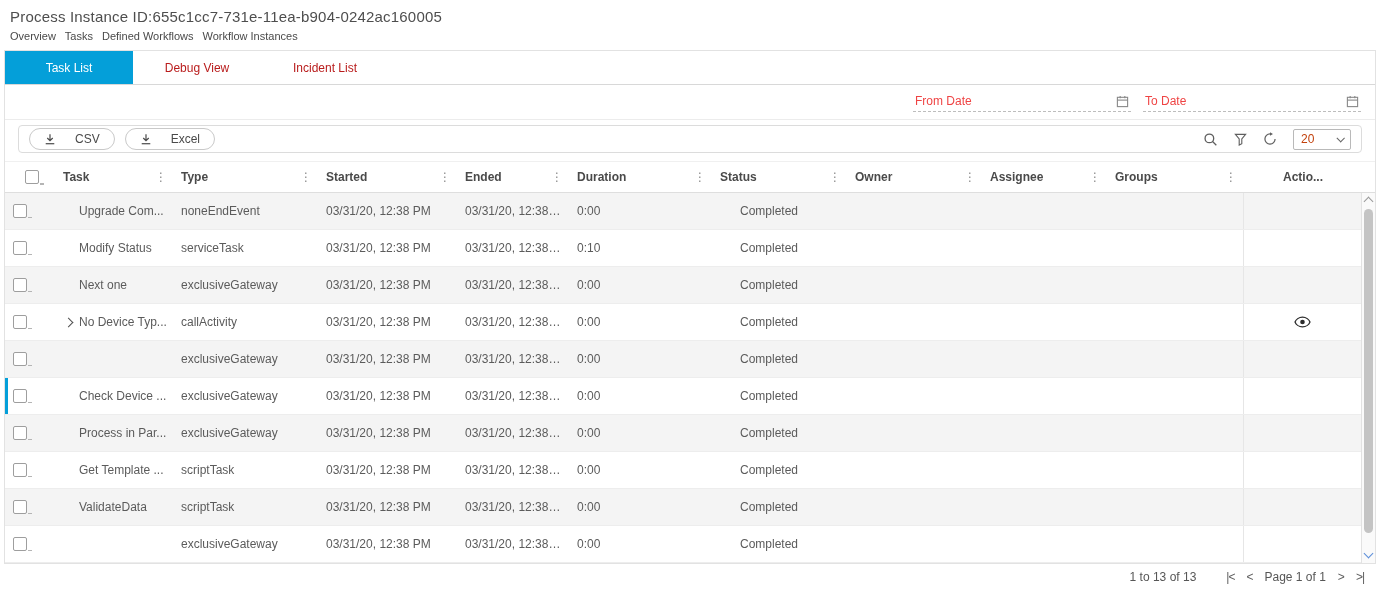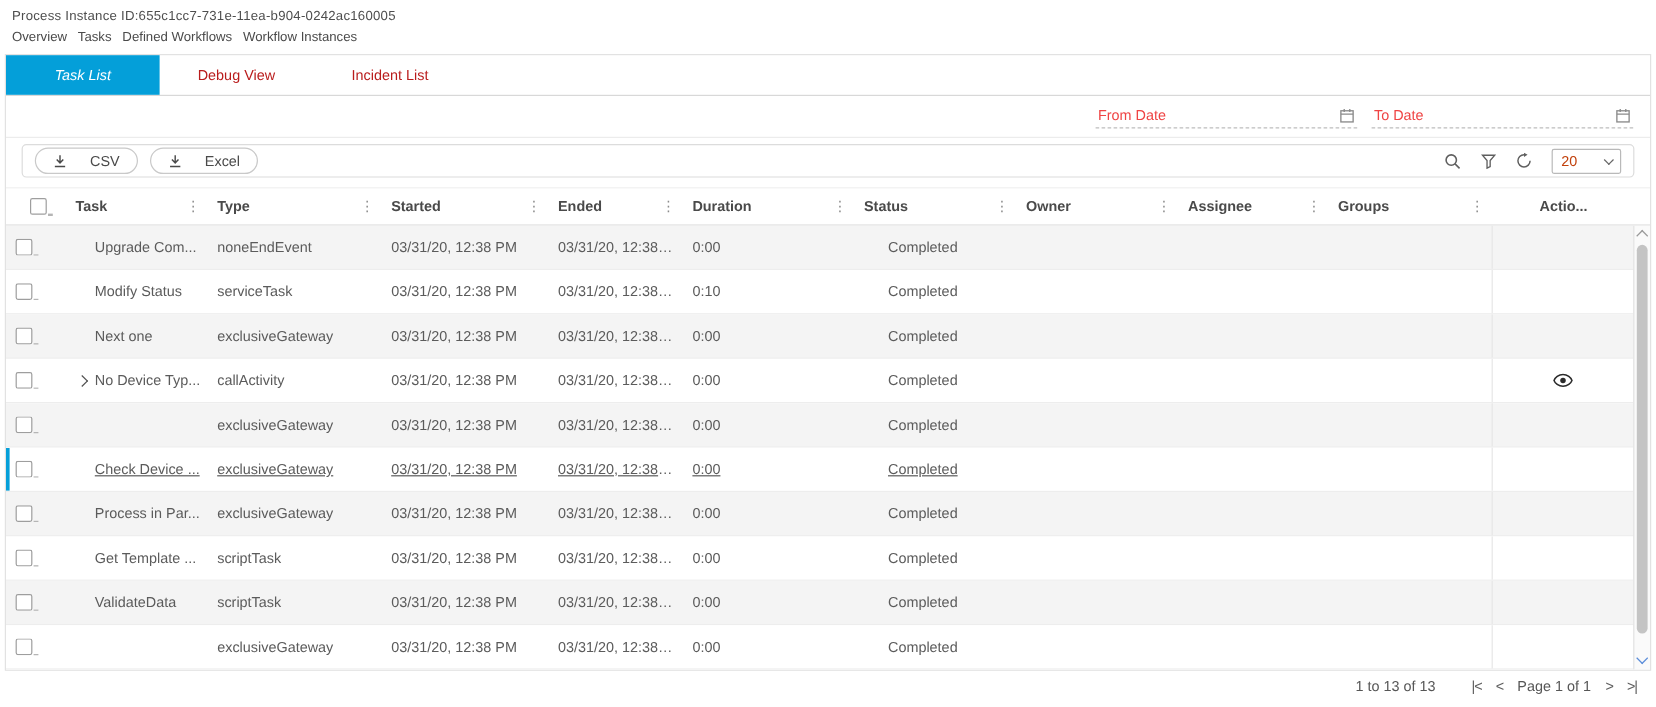--- a/index.html
+++ b/index.html
@@ -8,31 +8,31 @@
     width:1380px; height:589px; overflow:hidden;
     background:#fff;
     font-family:"Liberation Sans","DejaVu Sans",sans-serif;
     color:#4f4f4f;
     --accent:#049fd9;
     --cols:50px 118px 145px 139px 112px 143px 135px 135px 125px 136px minmax(0,1fr);
   }
 
   
   .page-header { padding:8px 0 2px 10px; }
-  .page-title { margin:0; font-size:11px; font-weight:400; color:#4e4e4e; letter-spacing:.2px; }
+  .page-title { margin:0; font-size:15px; font-weight:400; color:#4e4e4e; letter-spacing:.2px; }
   .top-nav { margin-top:5px; display:flex; gap:9px; font-size:11px; }
   .top-nav a { color:#4a4a4a; text-decoration:none; cursor:pointer; }
 
   
   .panel { margin:6px 4px 0; border:1px solid #e2e2e2; background:#fff; }
 
   .tabbar { display:flex; height:34px; border-bottom:1px solid #d8d8d8; }
   .tab { width:128px; display:flex; align-items:center; justify-content:center;
          font-size:12px; color:#b91c1c; cursor:pointer; }
-  .tab.active { background:var(--accent); color:#fff;font-style:italic; }
+  .tab.active { background:var(--accent); color:#fff; }
 
   
   .filter-row { display:flex; justify-content:flex-end; align-items:center;
                 height:35px; border-bottom:1px solid #ececec; padding-right:14px; gap:12px; }
   .date-input { display:flex; align-items:center; justify-content:space-between;
                 width:218px; border-bottom:1px dashed #bdbdbd; padding:2px 2px 3px;
                 font-size:12px; color:#ef4444; cursor:text; }
 
   
   .toolbar-wrap { padding:5px 13px 8px; }
@@ -63,21 +63,21 @@
   .checkbox { width:14px; height:14px; border:1px solid #9e9e9e; border-radius:2px;
               background:#fff; display:inline-block; cursor:pointer; flex:none; }
   .cb-tail { width:4px; height:8px; border-bottom:2px solid #b5b5b5; margin-left:1px;
              transform:translateY(4px); display:inline-block; }
 
   .tbody-wrap { position:relative; padding-right:14px; height:370px; overflow:hidden; }
   .row { display:grid; grid-template-columns:var(--cols); align-items:center;
          height:37px; border-bottom:1px solid #ededed; font-size:12px; color:#5b5b5b;
          background:#fff; cursor:default; }
   .row.stripe { background:#f4f4f4; }
-  .row.selected { box-shadow:inset 3px 0 0 var(--accent);text-decoration:underline; }
+  .row.selected { box-shadow:inset 3px 0 0 var(--accent); }
   .cell { padding:0 8px; white-space:nowrap; overflow:hidden; text-overflow:ellipsis; }
   .task-cell { display:flex; align-items:center; gap:7px; padding-left:10px; }
   .chev-right { width:7px; height:7px; border-top:1.6px solid #4f4f4f; border-right:1.6px solid #4f4f4f;
                 transform:rotate(45deg); display:inline-block; visibility:hidden; flex:none; cursor:pointer; }
   .status-cell { padding-left:28px; }
   .actions-cell { border-left:1px solid #e6e6e6; height:100%; display:flex;
                   align-items:center; justify-content:center; padding:0; }
   .eye-icon { visibility:hidden; cursor:pointer; display:inline-flex; }
 
   

